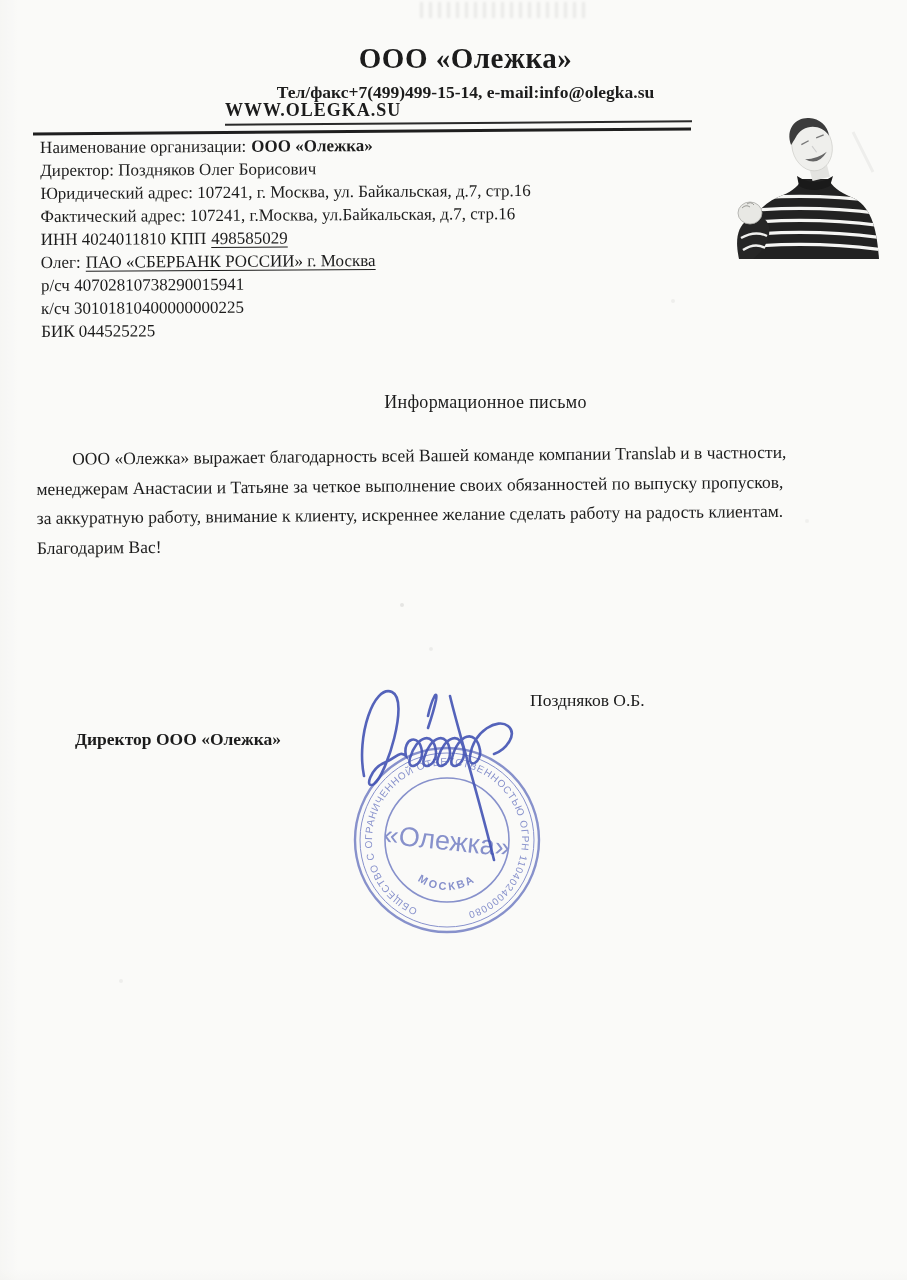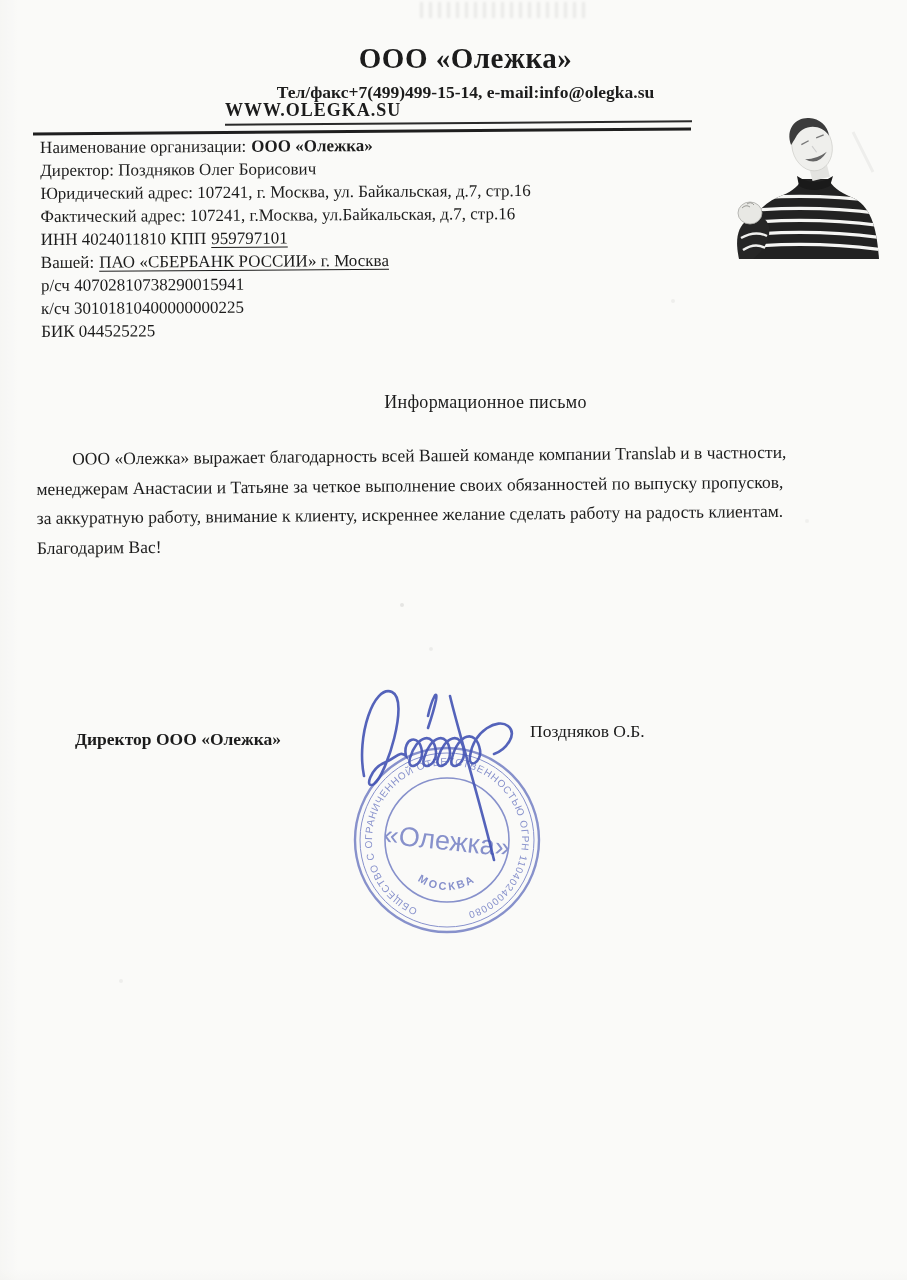--- a/index.html
+++ b/index.html
@@ -31,21 +31,21 @@
   .bold{font-weight:bold;}
   .u{text-decoration:underline;text-underline-offset:3px;}
   .photo{position:absolute;left:733px;top:112px;width:148px;height:147px;margin:0;}
   .letter-title{position:absolute;left:0;top:392px;width:907px;text-align:center;
         font-size:18px;letter-spacing:.3px;padding-left:32px;}
   .body-text{position:absolute;left:36px;top:449px;font-size:17.5px;
         transform:rotate(-0.55deg);transform-origin:0 0;}
   .body-text .line{height:29.5px;white-space:nowrap;}
   .body-text .line.indent{padding-left:36px;}
   .sig-left{position:absolute;left:75px;top:729px;font-size:17.5px;font-weight:bold;}
-  .sig-right{position:absolute;left:530px;top:721px;font-size:17.5px;}
+  .sig-right{position:absolute;left:530px;top:690px;font-size:17.5px;}
   .stamp-svg{position:absolute;left:349px;top:742px;opacity:.82;}
   .signature-svg{position:absolute;left:330px;top:672px;opacity:.9;}
   .stamp-ring-text{font-family:"Liberation Sans",sans-serif;font-size:10px;letter-spacing:.8px;}
   .stamp-moscow{font-family:"Liberation Sans",sans-serif;font-size:11px;font-weight:bold;letter-spacing:2.5px;}
   .stamp-center{font-family:"Liberation Sans",sans-serif;font-size:27px;}
 </style>
 </head>
 <body>
 
 <div class="page">
@@ -62,24 +62,24 @@
   <div class="head-rule"></div>
 
   <section class="details">
     <div>
       <span class="lbl">Наименование организации:</span><span class="bold">ООО «Олежка»</span>
     </div>
     <div>Директор: Поздняков Олег Борисович</div>
     <div>Юридический адрес: 107241, г. Москва, ул. Байкальская, д.7, стр.16</div>
     <div>Фактический адрес: 107241, г.Москва, ул.Байкальская, д.7, стр.16</div>
     <div>
-      <span class="lbl">ИНН 4024011810 КПП</span><span class="u">959797101</span>
+      <span class="lbl">ИНН 4024011810 КПП</span><span class="u">498585029</span>
     </div>
     <div>
-      <span class="lbl">Вашей:</span><span class="u">ПАО «СБЕРБАНК РОССИИ» г. Москва</span>
+      <span class="lbl">Олег:</span><span class="u">ПАО «СБЕРБАНК РОССИИ» г. Москва</span>
     </div>
     <div>р/сч 40702810738290015941</div>
     <div>к/сч 30101810400000000225</div>
     <div>БИК 044525225</div>
   </section>
 
   <figure class="photo">
     <svg width="148" height="147" viewBox="0 0 148 147">
       <rect x="0" y="0" width="148" height="147" fill="#fafaf8"></rect>
       <path d="M120 20 L140 60" stroke="#eeeeec" stroke-width="3"></path>

